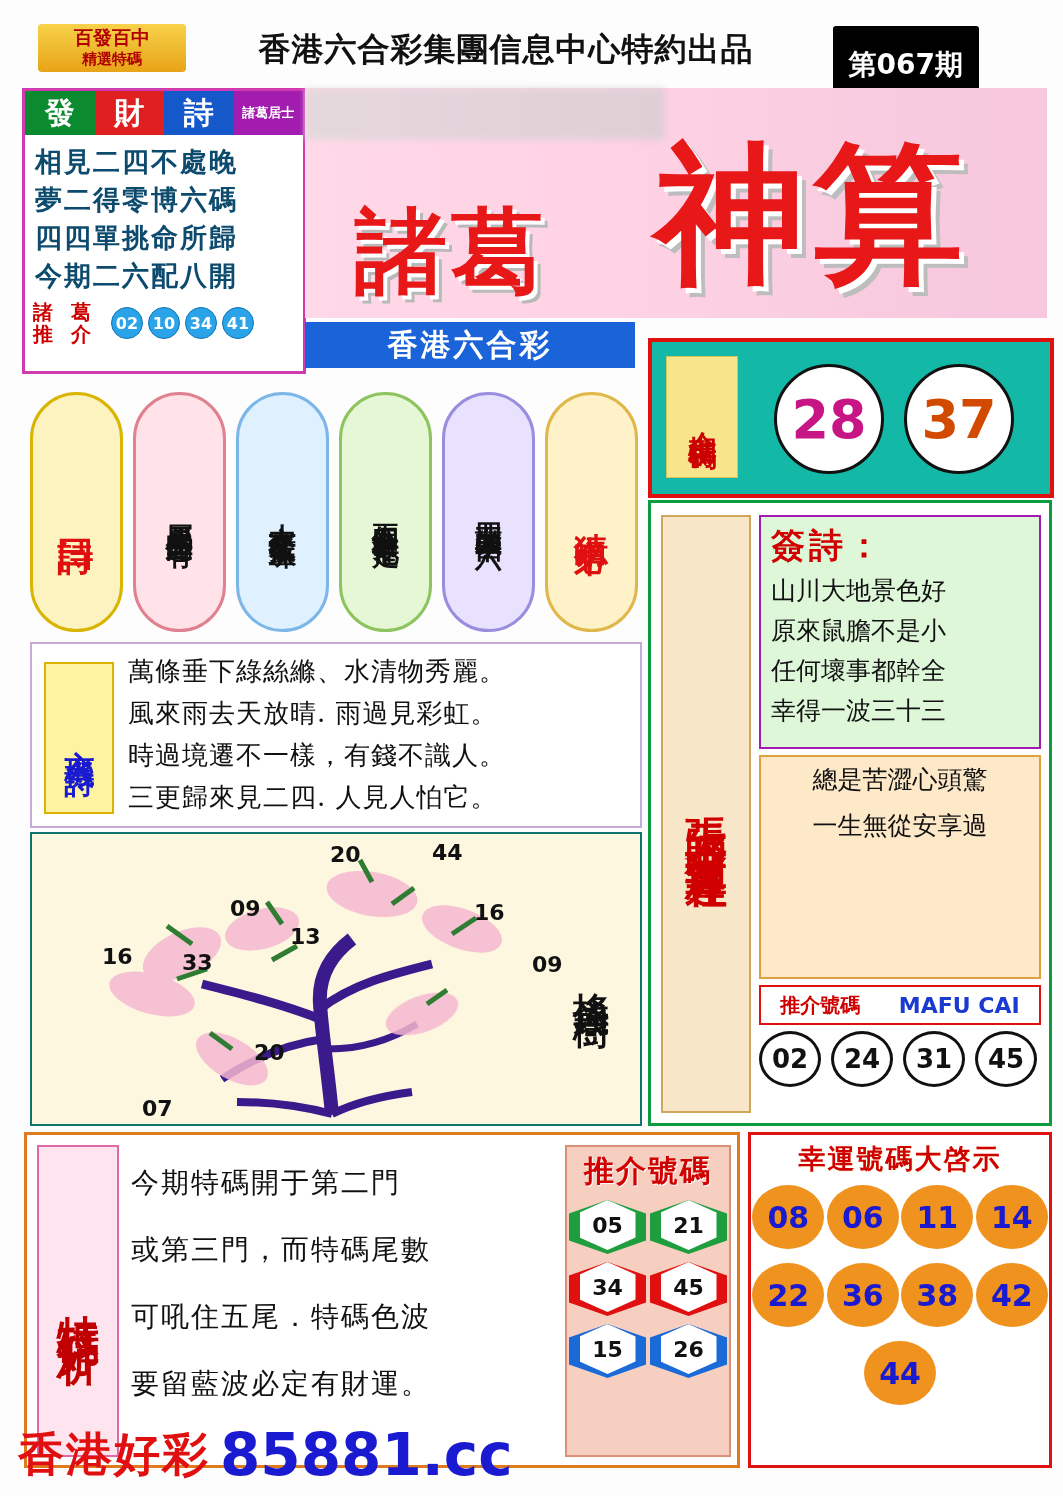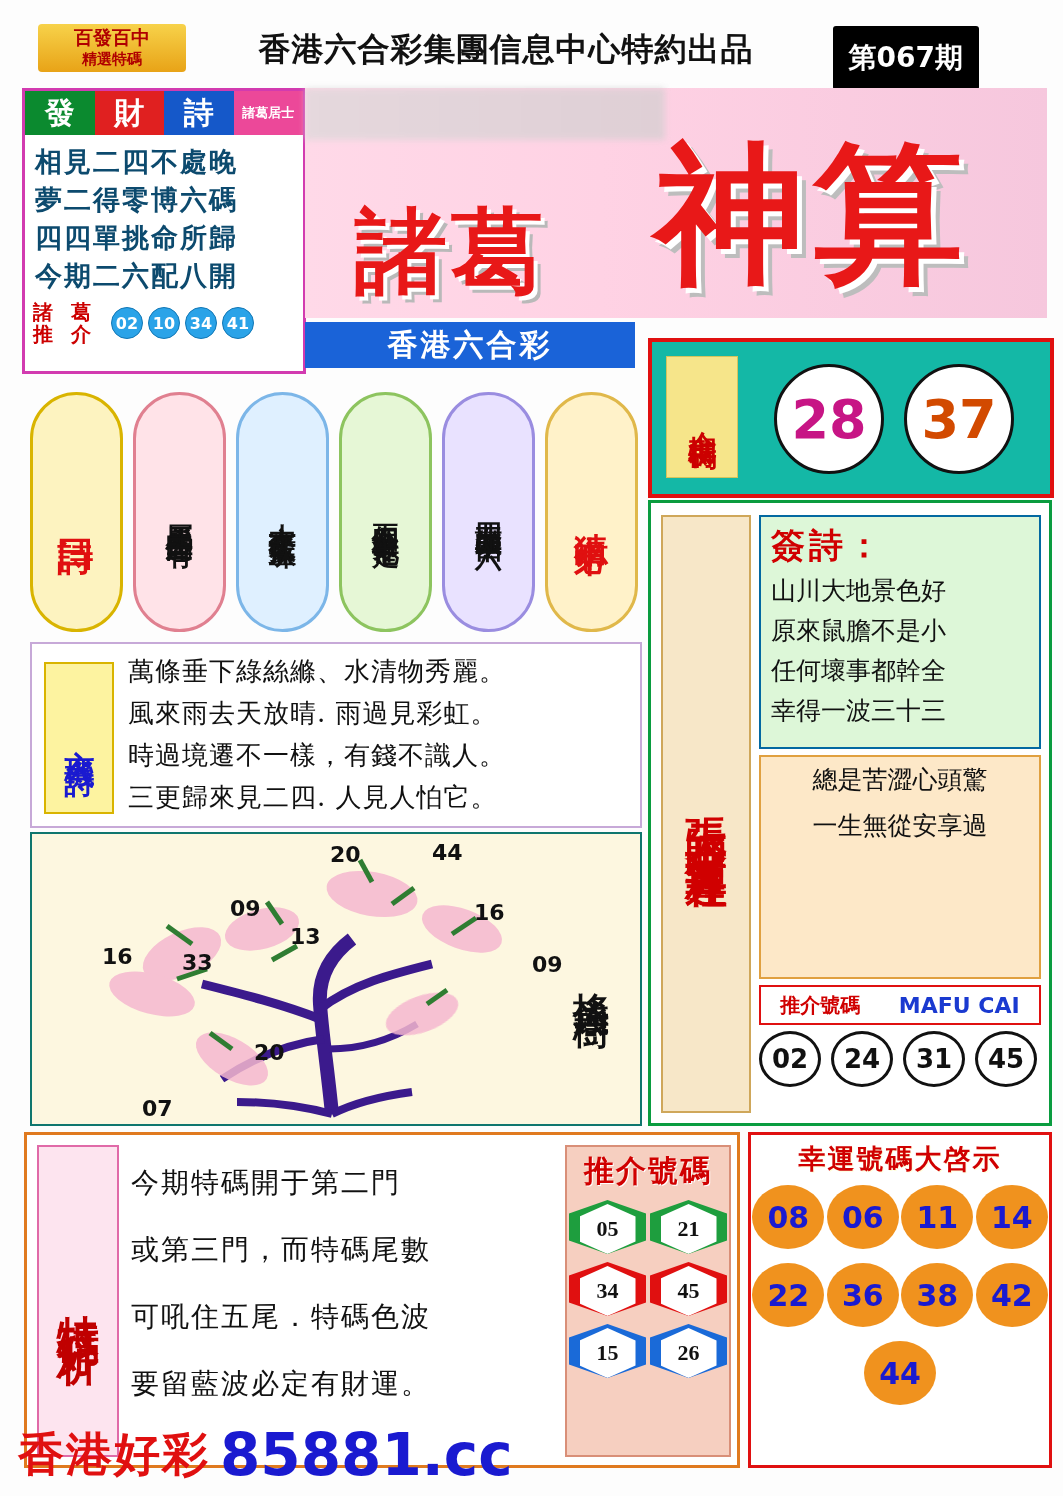--- a/index.html
+++ b/index.html
@@ -16,32 +16,32 @@
   .header{position:absolute;left:6px;top:18px;width:1035px;height:62px;}
   .logo{position:absolute;left:32px;top:6px;width:148px;height:48px;
         background:linear-gradient(#f7d24a,#e8a317);border-radius:4px;
         display:flex;flex-direction:column;align-items:center;justify-content:center;
         color:#b00000;font-weight:bold;font-size:19px;line-height:22px;
         font-family:"DejaVu Sans","Liberation Sans",sans-serif;}
   .logo span:last-child{font-size:15px;}
   .header-title{position:absolute;left:210px;top:10px;width:580px;text-align:center;
      font-size:32px;font-weight:bold;color:#111;letter-spacing:1px;}
   .issue{position:absolute;right:62px;top:8px;background:#000;color:#fff;
-     font-size:28px;font-weight:bold;padding:13px 16px;border-radius:3px;text-align:right;}
+     font-size:28px;font-weight:bold;padding:20px 16px;border-radius:3px;text-align:right;}
 
   
   .poem-box{position:absolute;left:22px;top:88px;width:278px;height:280px;
      border:3px solid #d23bb0;background:#fff;}
   .poem-head{display:flex;height:44px;}
   .poem-head .ch{flex:1;display:flex;align-items:center;justify-content:center;
      font-size:30px;font-weight:bold;color:#fff;}
   .poem-head .c1{background:#0b8a2f;}
   .poem-head .c2{background:#e02020;}
   .poem-head .c3{background:#1558c9;}
-  .poem-head .c4{background:#ec4899;font-size:13px;color:#fff;line-height:14px;
+  .poem-head .c4{background:#a21caf;font-size:13px;color:#fff;line-height:14px;
      flex-direction:column;text-align:center;}
   .poem-lines{padding:8px 6px 2px 10px;}
   .poem-lines div{font-size:27px;color:#0c4a6e;line-height:38px;letter-spacing:2px;
      font-family:Liberation Sans, sans-serif;font-weight:bold;}
   .poem-foot{display:flex;align-items:center;padding:4px 4px 0 8px;}
   .poem-foot .lbl{font-size:20px;color:#c00;font-weight:bold;line-height:22px;
      width:78px;display:flex;flex-wrap:wrap;}
   .poem-foot .lbl i{font-style:normal;width:38px;}
   .ball-sm{width:30px;height:30px;border-radius:50%;background:#2aa3e8;color:#fff;
      font-size:16px;display:flex;align-items:center;justify-content:center;margin-right:5px;
@@ -105,21 +105,21 @@
   .tree .num{position:absolute;font-size:22px;font-weight:bold;color:#111;}
   .tree .yqs{position:absolute;right:24px;top:130px;font-size:36px;font-weight:bold;color:#111;
      writing-mode:vertical-rl;letter-spacing:10px;font-family:"DejaVu Serif","Liberation Serif",serif;}
 
   
   .rpanel{position:absolute;left:648px;top:500px;width:398px;height:620px;border:3px solid #0a9c3f;background:#fff;}
   .zhang{position:absolute;left:10px;top:12px;width:86px;height:594px;background:#f7e7c8;border:2px solid #cfa75a;
      display:flex;align-items:center;justify-content:center;}
   .zhang span{writing-mode:vertical-rl;font-size:42px;font-weight:bold;color:#d00000;letter-spacing:6px;
      font-family:"DejaVu Serif","Liberation Serif",serif;}
-  .qianshi{position:absolute;left:108px;top:12px;width:278px;height:230px;background:#ddf7d8;border:2px solid #0369a1;}
+  .qianshi{position:absolute;left:108px;top:12px;width:278px;height:230px;background:#ddf7d8;border:2px solid #a21caf;}
   .qianshi .t{font-size:34px;font-weight:bold;color:#d00000;padding:6px 0 2px 10px;letter-spacing:4px;}
   .qianshi .l{font-size:25px;color:#111;line-height:40px;padding-left:10px;
      font-family:"DejaVu Serif","Liberation Serif",serif;}
   .songte{position:absolute;left:108px;top:252px;width:278px;height:220px;background:#fde8c8;border:2px solid #e0a040;}
   .songte .t{font-size:34px;font-weight:bold;color:#d00000;text-align:center;padding:8px 0 4px;letter-spacing:6px;}
   .songte .l{font-size:25px;color:#111;line-height:46px;text-align:center;
      font-family:"DejaVu Serif","Liberation Serif",serif;}
   .recbar{position:absolute;left:108px;top:482px;width:278px;height:36px;border:2px solid #e01010;background:#fff;
      display:flex;align-items:center;justify-content:space-around;}
   .recbar .cn{color:#d00000;font-size:20px;font-weight:bold;}
@@ -137,22 +137,22 @@
   .bl-text{position:absolute;left:104px;top:14px;width:420px;}
   .bl-text div{font-size:28px;color:#111;line-height:67px;letter-spacing:2px;
      font-family:"DejaVu Serif","Liberation Serif",serif;}
   .bl-rec{position:absolute;left:538px;top:10px;width:162px;height:308px;background:#f6cfc0;border:2px solid #d98f78;}
   .bl-rec .t{font-size:30px;font-weight:bold;color:#d00000;text-align:center;padding:4px 0 2px;letter-spacing:2px;
      text-shadow:1px 1px 0 #fff;}
   .bl-rec .grid{display:flex;flex-wrap:wrap;justify-content:space-around;gap:8px 0;padding-top:6px;}
   .hex{width:56px;height:50px;display:flex;align-items:center;justify-content:center;
      font-size:22px;font-weight:bold;color:#111;background:#fff;
      clip-path:polygon(50% 0,100% 25%,100% 75%,50% 100%,0 75%,0 25%);position:relative;}
-  .hexw{width:77px;height:54px;display:flex;align-items:flex-end;justify-content:center;
-     clip-path:polygon(50% 0,100% 25%,100% 75%,50% 100%,0 75%,0 25%);font-family:Liberation Serif, serif;}
+  .hexw{width:77px;height:54px;display:flex;align-items:flex-start;justify-content:center;
+     clip-path:polygon(50% 0,100% 25%,100% 75%,50% 100%,0 75%,0 25%);}
   .hg{background:#1e9e3e;}
   .hr{background:#e01010;}
   .hb{background:#1a6ad8;}
 
   
   .br{position:absolute;left:748px;top:1132px;width:298px;height:330px;border:3px solid #e01010;background:#fff;}
   .br .t{font-size:27px;font-weight:bold;color:#d00000;text-align:center;padding:6px 0 4px;letter-spacing:2px;
      text-shadow:1px 1px 0 #ffd;}
   .br .grid{display:flex;flex-wrap:wrap;justify-content:space-around;gap:14px 0;padding-top:4px;}
   .obl{width:72px;height:64px;border-radius:50%;background:#f0921e;color:#1a1ad0;font-size:30px;font-weight:bold;

